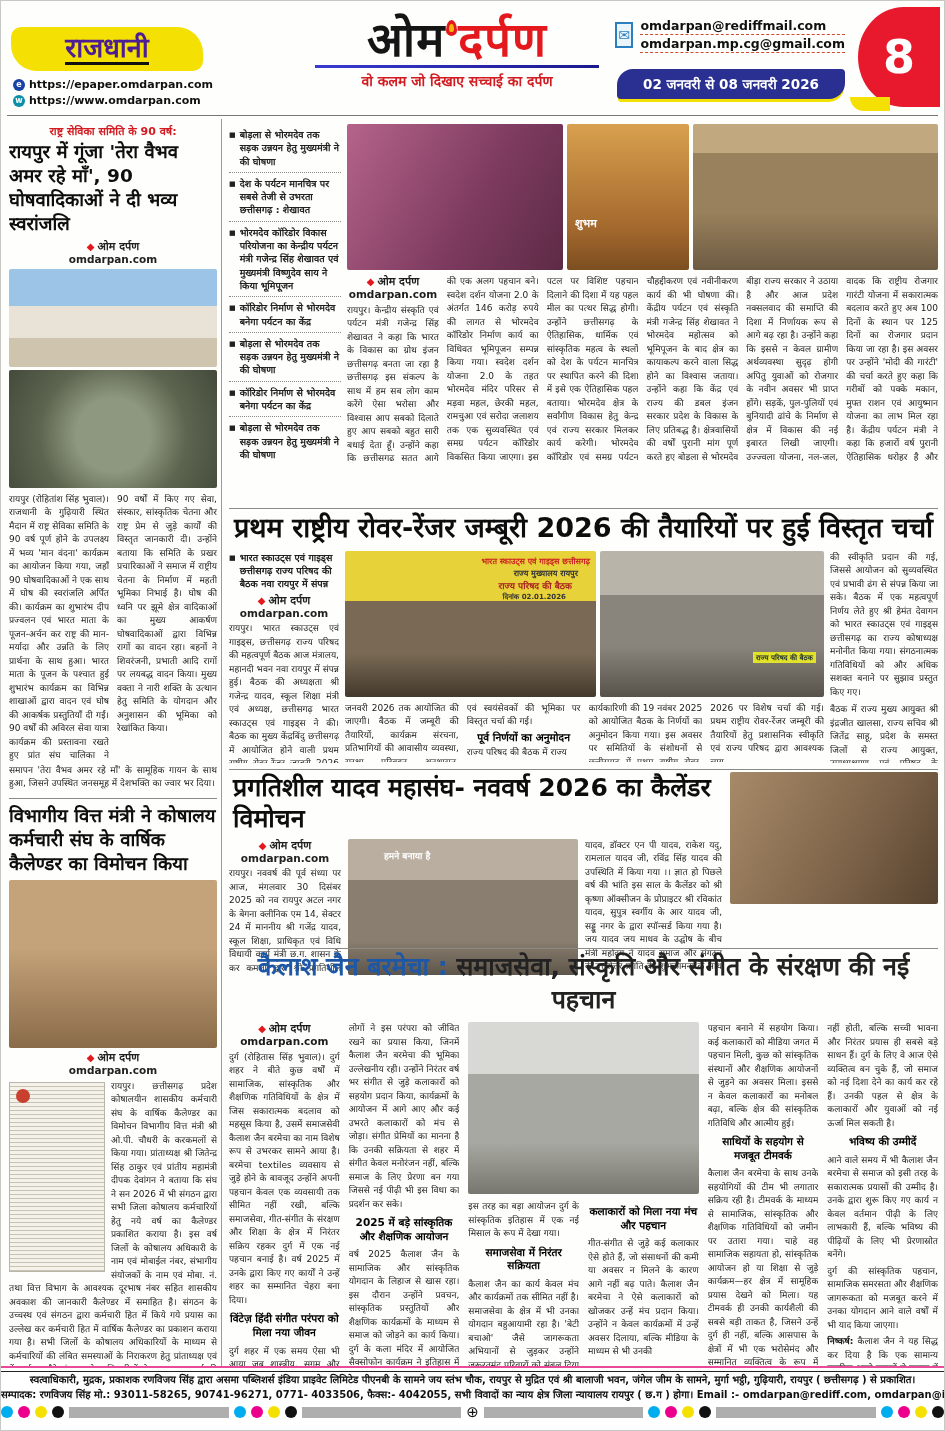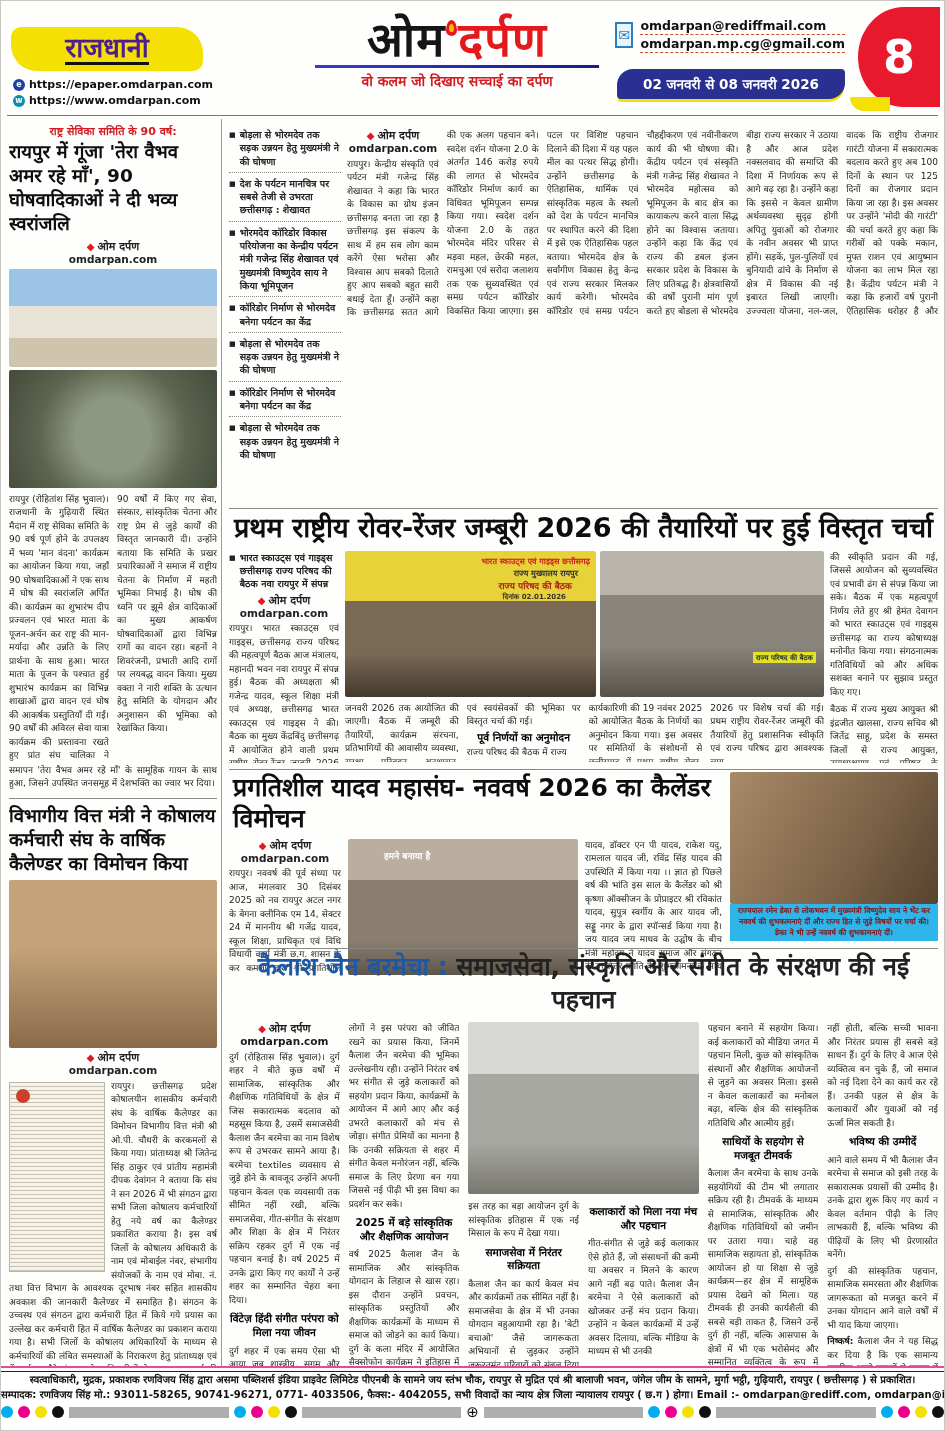--- a/index.html
+++ b/index.html
@@ -200,20 +200,27 @@
           <li class="bi">
               <span class="sq">■</span>
               <span>कॉरिडोर निर्माण से भोरमदेव बनेगा पर्यटन का केंद्र</span>
             </li>
           <li class="bi" style="border-bottom:none;">
               <span class="sq">■</span>
               <span>बोड़ला से भोरमदेव तक सड़क उन्नयन हेतु मुख्यमंत्री ने की घोषणा</span>
             </li>
         </ul>
         <div style="flex:1;overflow:hidden;">
+          <div style="display:flex;gap:4px;height:146px;">
+            <div class="ph ph-speech" style="flex:2.2;"></div>
+            <div class="ph ph-garland" style="flex:1.24;">
+              <span class="lab" style="left:8px;bottom:40px;color:#fff;font-size:11px;">शुभम</span>
+            </div>
+            <div class="ph ph-crowd" style="flex:2.5;"></div>
+          </div>
           <div class="cols" style="margin-top:5px;height:186px;">
             <div class="col">
               <div class="byline" style="margin-top:0;">
                 <span class="dia">◆</span><span>ओम दर्पण</span>
                 <span class="site">omdarpan.com</span>
               </div>
               <span>रायपुर। केन्द्रीय संस्कृति एवं पर्यटन मंत्री गजेन्द्र सिंह शेखावत ने कहा कि भारत के विकास का ग्रोथ इंजन छत्तीसगढ़ बनता जा रहा है छत्तीसगढ़ इस संकल्प के साथ में हम सब लोग काम करेंगे ऐसा भरोसा और विश्वास आप सबको दिलाते हुए आप सबको बहुत सारी बधाई देता हूँ। उन्होंने कहा कि छत्तीसगढ़ सतत आगे बढ़े और छत्तीसगढ़ का पर्यटन विकसित</span>
             </div>
             <div class="col">की एक अलग पहचान बने। स्वदेश दर्शन योजना 2.0 के अंतर्गत 146 करोड़ रुपये की लागत से भोरमदेव कॉरिडोर निर्माण कार्य का विधिवत भूमिपूजन सम्पन्न किया गया। स्वदेश दर्शन योजना 2.0 के तहत भोरमदेव मंदिर परिसर से मड़वा महल, छेरकी महल, रामचुआ एवं सरोदा जलाशय तक एक सुव्यवस्थित एवं समग्र पर्यटन कॉरिडोर विकसित किया जाएगा। इस कॉरिडोर के निर्माण होने से जिले के प्रमुख धार्मिक एवं पुरातात्विक स्थलों को एक सशक्त पर्यटन श्रृंखला में जोड़ते हुए भोरमदेव को राष्ट्रीय ही नहीं, बल्कि अंतर्राष्ट्रीय पर्यटन</div>
             <div class="col">पटल पर विशिष्ट पहचान दिलाने की दिशा में यह पहल मील का पत्थर सिद्ध होगी। उन्होंने छत्तीसगढ़ के ऐतिहासिक, धार्मिक एवं सांस्कृतिक महत्व के स्थलों को देश के पर्यटन मानचित्र पर स्थापित करने की दिशा में इसे एक ऐतिहासिक पहल बताया। भोरमदेव क्षेत्र के सर्वांगीण विकास हेतु केन्द्र एवं राज्य सरकार मिलकर कार्य करेगी। भोरमदेव कॉरिडोर एवं समग्र पर्यटन विकास के कार्यों को समयबद्ध ढंग से पूर्ण किया जाएगा। इस अवसर पर कवर्धा में आयोजित विशाल जनसभा को मुख्यमंत्री विष्णुदेव साय ने भी संबोधित किया।</div>
@@ -267,21 +274,20 @@
           <div>की स्वीकृति प्रदान की गई, जिससे आयोजन को सुव्यवस्थित एवं प्रभावी ढंग से संपन्न किया जा सके। बैठक में एक महत्वपूर्ण निर्णय लेते हुए श्री हेमंत देवागन को भारत स्काउट्स एवं गाइड्स छत्तीसगढ़ का राज्य कोषाध्यक्ष मनोनीत किया गया। संगठनात्मक गतिविधियों को और अधिक सशक्त बनाने पर सुझाव प्रस्तुत किए गए।</div>
           <div style="margin-top:4px;">बैठक में राज्य मुख्य आयुक्त श्री इंद्रजीत खालसा, राज्य सचिव श्री जितेंद्र साहू, प्रदेश के समस्त जिलों से राज्य आयुक्त, उपाध्यक्षगण एवं परिषद के सदस्य बड़ी संख्या में उपस्थित रहे।</div>
         </div>
       </div>
     </div>
     <div class="hr" style="top:650px;"></div>
 
     <div style="position:absolute;top:653px;left:0;right:0;height:174px;">
       <div style="position:absolute;right:0;top:0;width:208px;height:172px;">
         <div class="ph ph-gov" style="height:132px;"></div>
-        <div class="capbar">राज्यपाल रमेन डेका से लोकभवन में मुख्यमंत्री विष्णुदेव साय ने भेंट कर नववर्ष की शुभकामनाएं दीं और राज्य हित से जुड़े विषयों पर चर्चा की। डेका ने भी उन्हें नववर्ष की शुभकामनाएं दीं।</div>
       </div>
       <div style="margin-right:216px;">
         <div class="h-main" style="font-size:25px;text-align:left;padding-left:4px;">प्रगतिशील यादव महासंघ- नववर्ष 2026 का कैलेंडर विमोचन</div>
         <div style="display:flex;gap:7px;margin-top:4px;height:136px;">
           <div style="width:112px;flex:none;overflow:hidden;">
             <div class="byline" style="margin-top:0;">
               <span class="dia">◆</span><span>ओम दर्पण</span>
               <span class="site">omdarpan.com</span>
             </div>
             <div class="body">रायपुर। नववर्ष की पूर्व संध्या पर आज, मंगलवार 30 दिसंबर 2025 को नव रायपुर अटल नगर के बेगना क्लीनिक एम 14, सेक्टर 24 में माननीय श्री गजेंद्र यादव, स्कूल शिक्षा, प्राधिकृत एवं विधि विधायी कार्य मंत्री छ.ग. शासन के कर कमलों द्वारा श्री प्रगतिशील यादव महासंघ के नववर्ष 2026 के कैलेंडर का विमोचन, सर्वश्री श्रीकांत यादव, पूर्व विधायक, सुरेश यादव, पवन श्रवण यदु, कमल सिंह</div>

